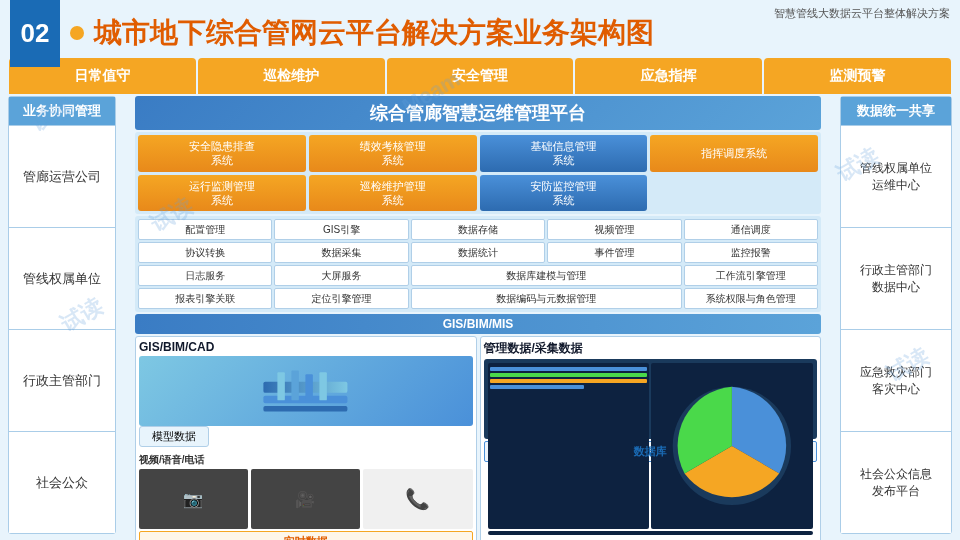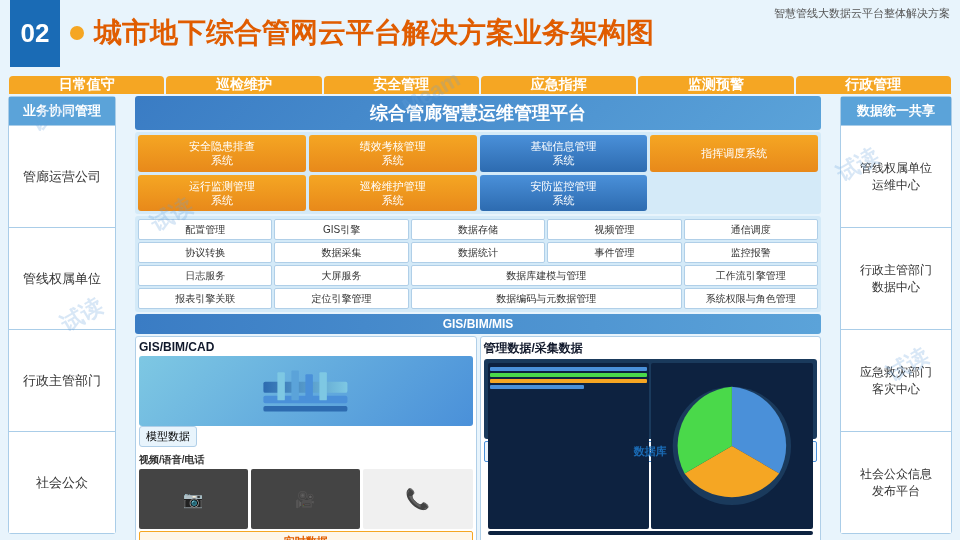--- a/index.html
+++ b/index.html
@@ -86,21 +86,20 @@
       bottom: 6px;
       z-index: 5;
     }
 
     
     .top-nav {
       display: flex;
       background: #e8f4fc;
       height: 36px;
       margin-bottom: 2px;
-      align-items: flex-end;
     }
 
     .nav-item {
       flex: 1;
       display: flex;
       align-items: center;
       justify-content: center;
       font-size: 14px;
       font-weight: bold;
       color: #333;
@@ -258,21 +257,21 @@
       font-weight: bold;
       color: #0f172a;
       margin-bottom: 2px;
     }
 
     .data-card-label {
       background: #e8f4fc;
       border: 1px solid #b0cfe8;
       font-size: 11px;
       text-align: center;
-      padding: 2px 6px;
+      padding: 2px 12px;
       border-radius: 3px;
       display: inline-block;
       margin-bottom: 3px;
     }
 
     
     .model-visual {
       width: 100%;
       height: 70px;
       background: linear-gradient(135deg, #7ec8e3, #4a90d9);
@@ -430,21 +429,20 @@
 </div>
 
 <div class="main-content">
 
   <div class="top-nav">
     <div class="nav-item orange">日常值守</div>
     <div class="nav-item orange">巡检维护</div>
     <div class="nav-item orange">安全管理</div>
     <div class="nav-item orange">应急指挥</div>
     <div class="nav-item orange">监测预警</div>
-    <div class="nav-item orange">行政管理</div>
   </div>
 
   <div class="content-row">
 
     <div class="left-panel">
       <div class="left-panel-title">业务协同管理</div>
       <div class="left-panel-item">管廊运营公司</div>
       <div class="left-panel-item">管线权属单位</div>
       <div class="left-panel-item">行政主管部门</div>
       <div class="left-panel-item">社会公众</div>

